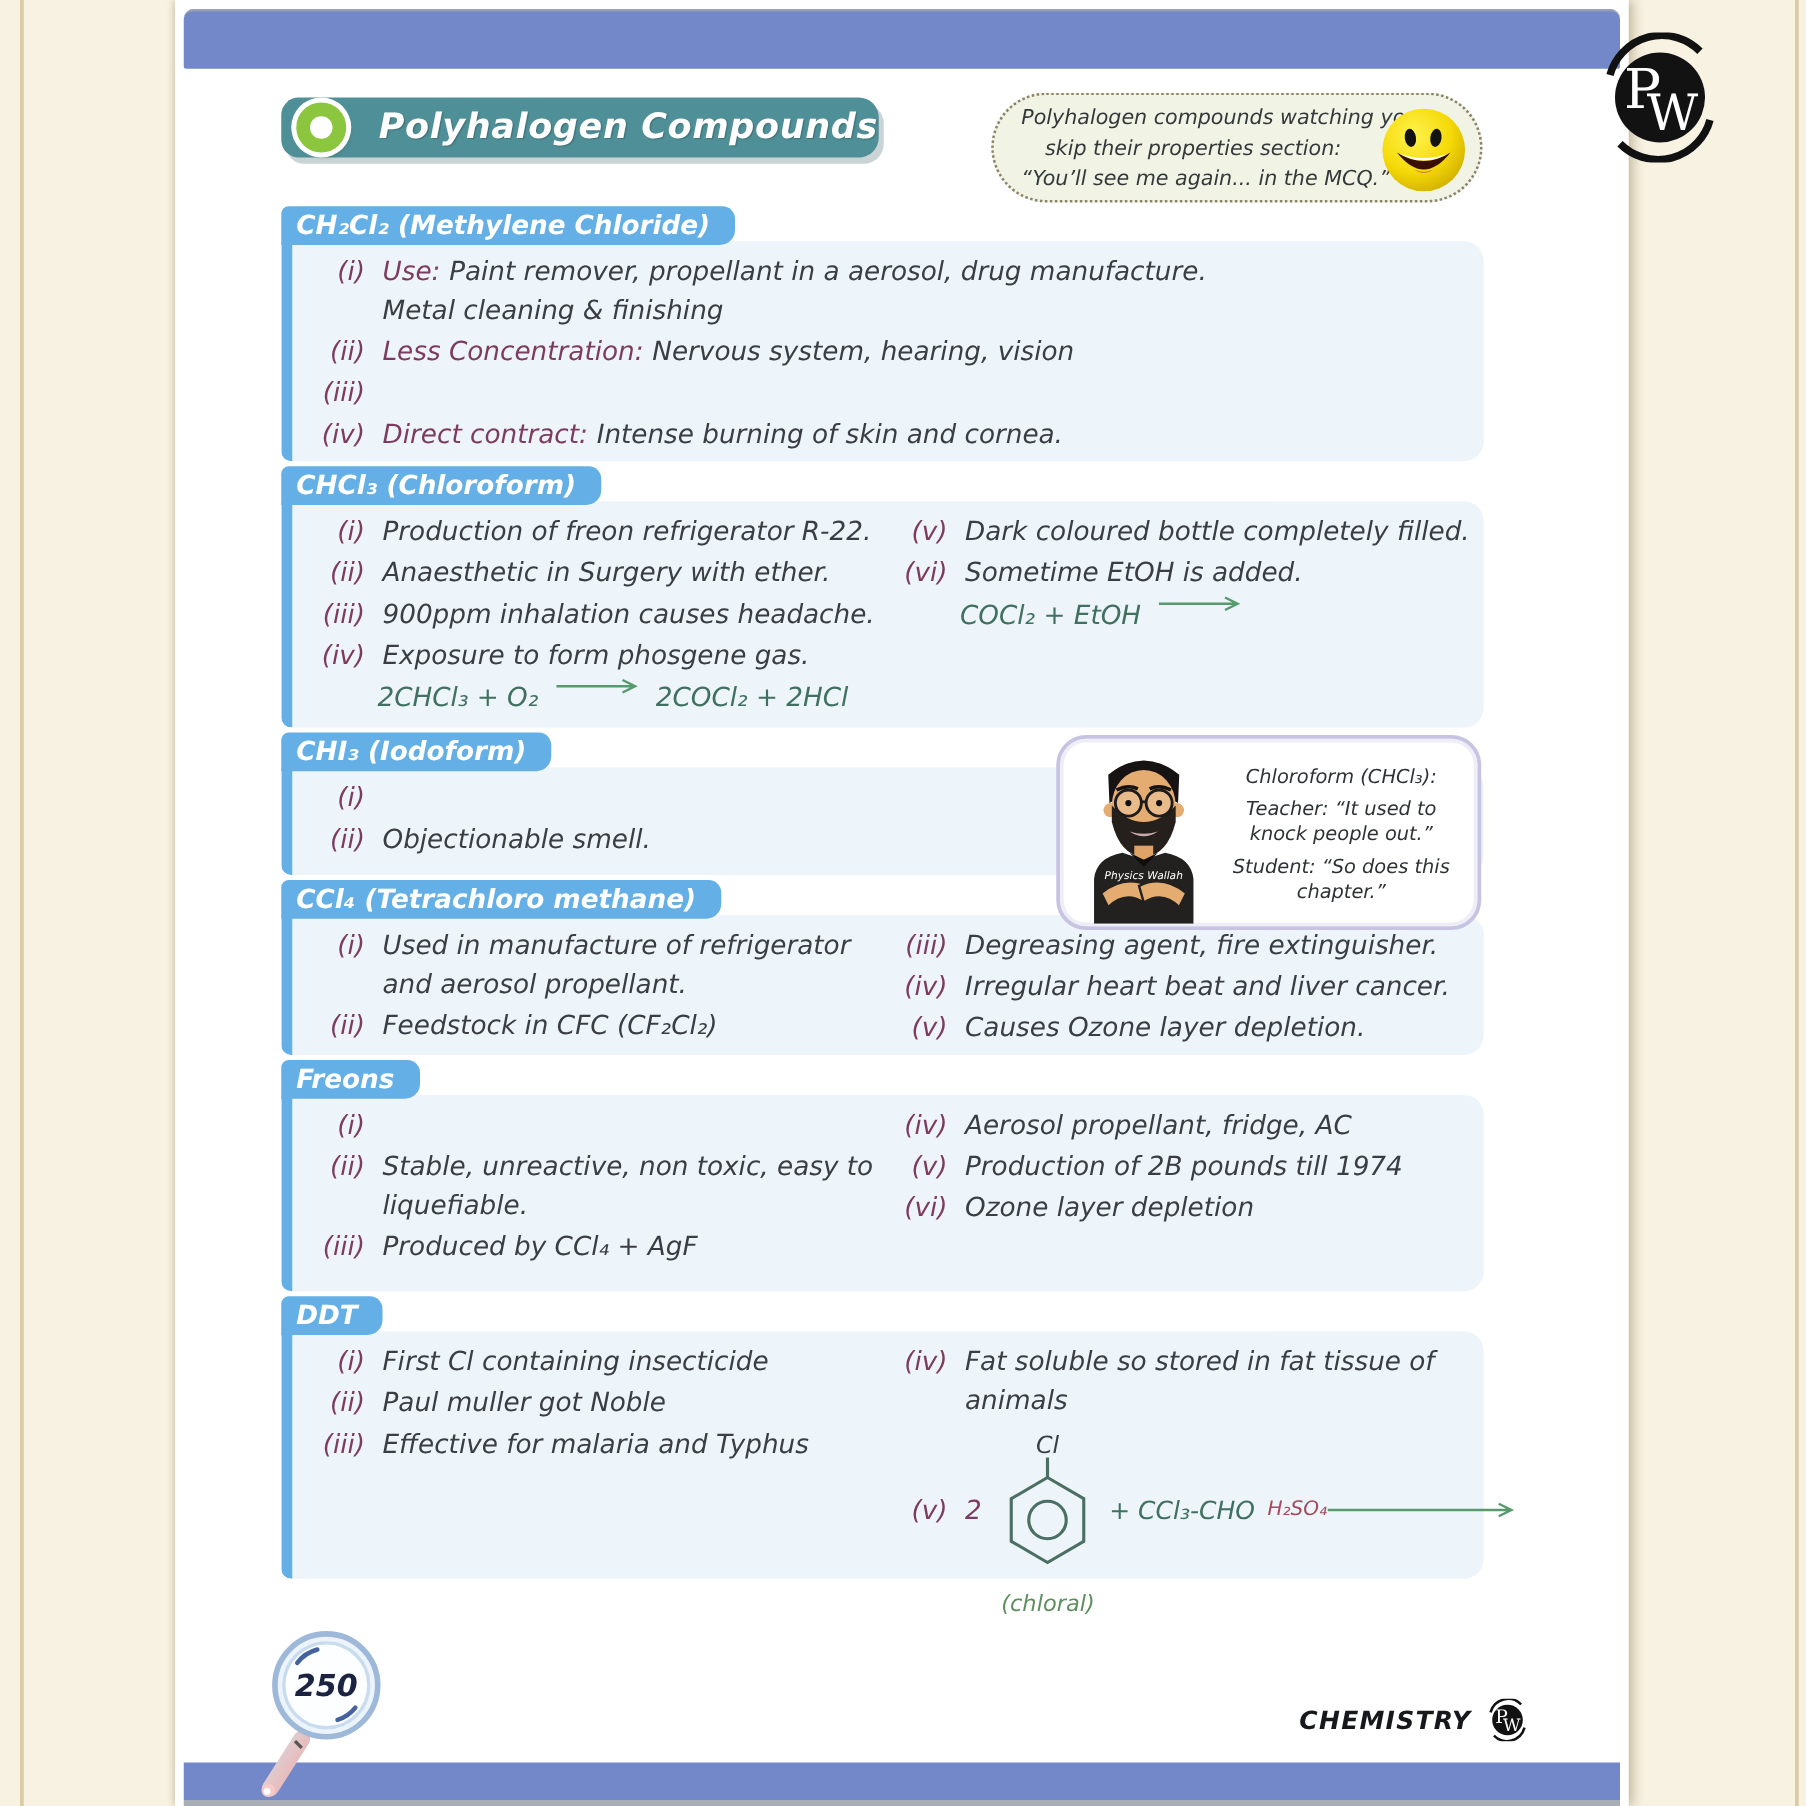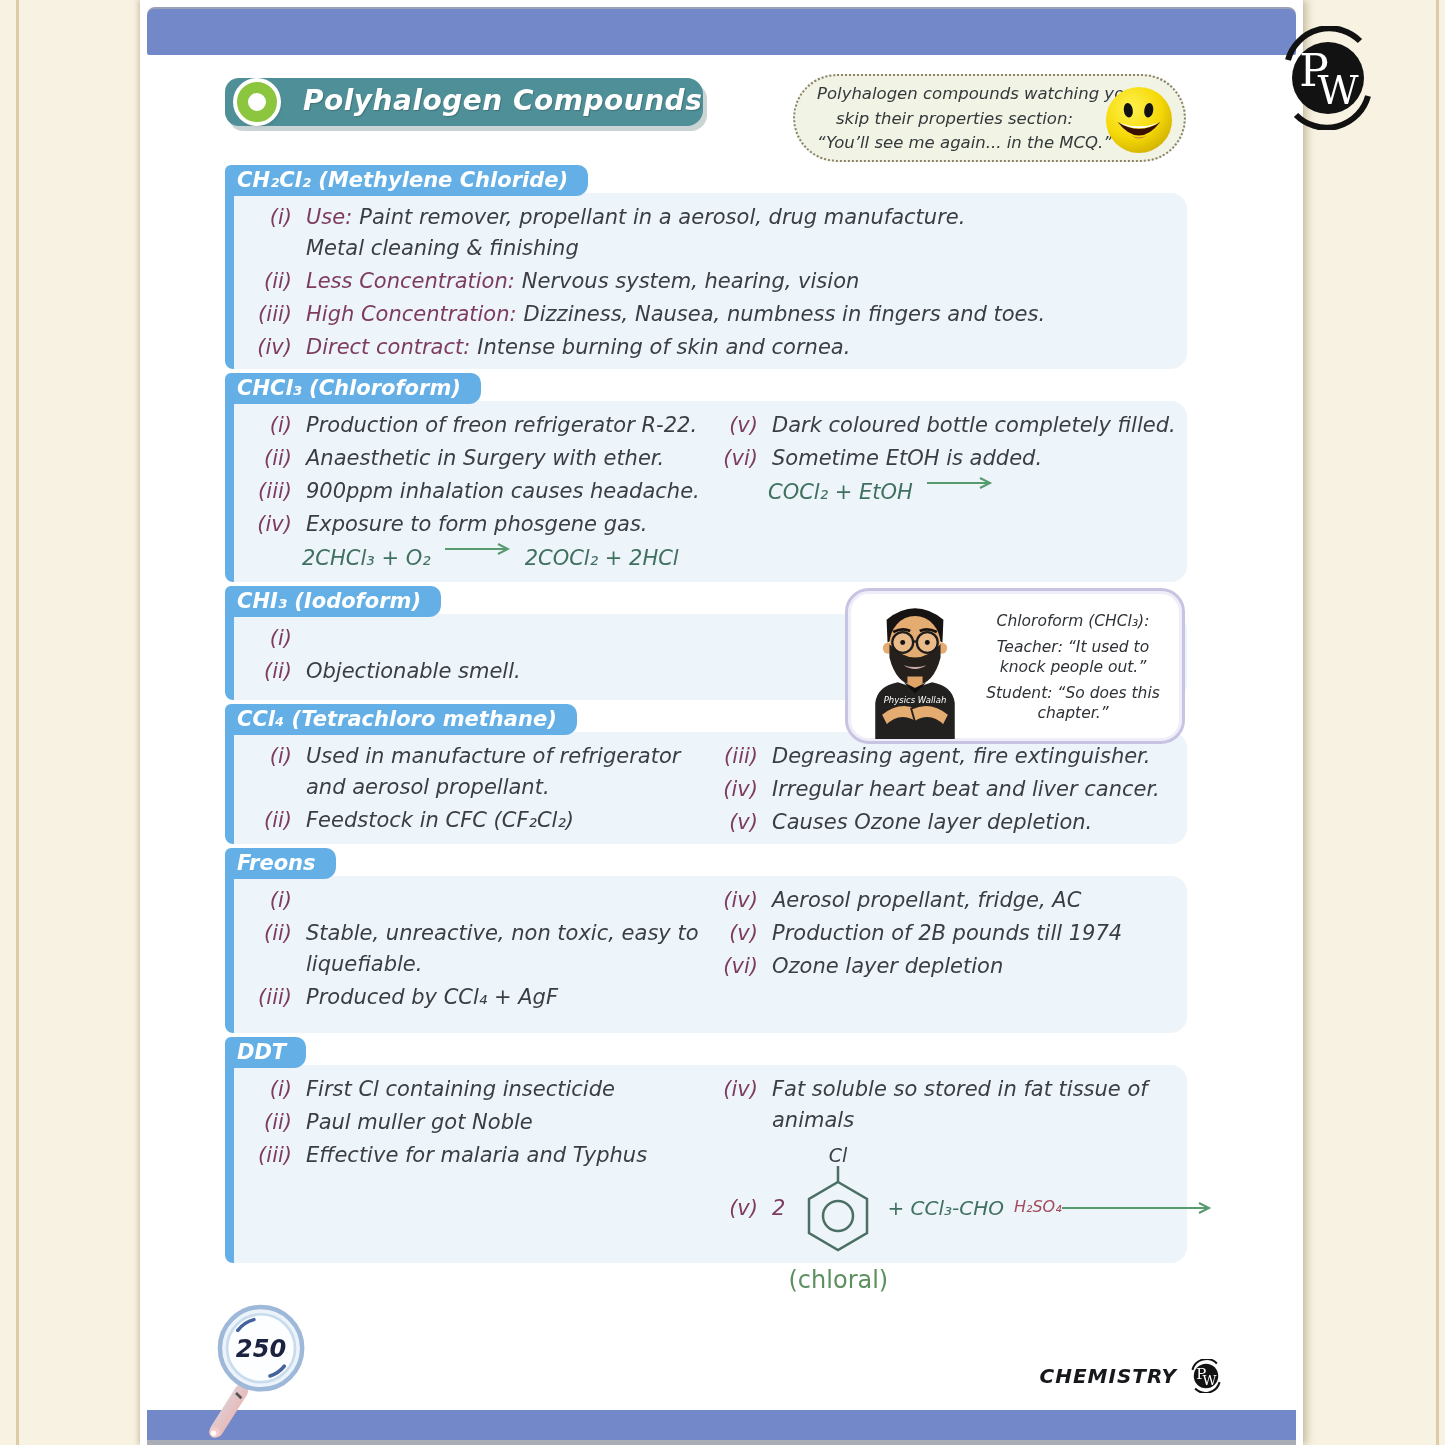--- a/index.html
+++ b/index.html
@@ -105,21 +105,21 @@
     box-shadow:0 0 0 3px #efeef8 inset;
   }
   .teacher-art{position:absolute;left:8px;bottom:2px;width:118px;height:142px;}
   .teacher-text{position:absolute;left:126px;top:8px;right:10px;bottom:6px;display:flex;flex-direction:column;justify-content:center;gap:6px;}
   .tt-line{font-size:15.5px;font-style:italic;color:#2e3236;text-align:center;line-height:1.3;}
 
   
   .struct-row{display:flex;align-items:center;margin-top:10px;}
   .coeff{color:var(--maroon);font-size:21px;font-style:italic;margin-left:14px;}
   .benzene-wrap{position:relative;margin:0 4px 0 8px;}
-  .benzene-wrap .caption{position:absolute;left:50%;transform:translateX(-50%);bottom:-24px;color:var(--capgreen);font-size:24px;white-space:nowrap;}
+  .benzene-wrap .caption{position:absolute;left:50%;transform:translateX(-50%);bottom:-24px;color:var(--capgreen);font-size:18px;font-style:italic;white-space:nowrap;}
   .reagent{color:var(--eqgreen);font-size:20px;font-style:italic;white-space:nowrap;}
   .rxn-arrow{display:flex;align-items:center;margin-left:10px;}
   .rxn-label{color:var(--redlabel);font-size:16px;font-style:italic;line-height:1;margin-bottom:2px;}
 
   
   .footer-right{position:absolute;right:80px;bottom:52px;display:flex;align-items:center;gap:12px;}
   .chem-label{font-size:20px;font-weight:bold;font-style:italic;color:#16181c;letter-spacing:1px;}
   .pw-small{width:34px;height:34px;}
   .magnifier{position:absolute;left:48px;bottom:2px;width:130px;height:152px;z-index:6;}
   .pw-big{position:absolute;left:1278px;top:26px;width:100px;height:104px;}
@@ -167,21 +167,20 @@
               <div class="item">
                 <span class="inum">(i)</span>
                 <div class="ibody"><span class="ilabel">Use:</span><span>Paint remover, propellant in a aerosol, drug manufacture.</span><br><span>Metal cleaning &amp; finishing</span></div>
               </div>
               <div class="item">
                 <span class="inum">(ii)</span>
                 <div class="ibody"><span class="ilabel">Less Concentration:</span><span>Nervous system, hearing, vision</span></div>
               </div>
               <div class="item">
                 <span class="inum">(iii)</span>
-                <div class="ibody"><span class="ilabel">High Concentration:</span><span>Dizziness, Nausea, numbness in fingers and toes.</span></div>
               </div>
               <div class="item">
                 <span class="inum">(iv)</span>
                 <div class="ibody"><span class="ilabel">Direct contract:</span><span>Intense burning of skin and cornea.</span></div>
               </div>
             </div>
           </div>
         </div></div>
       <div class="section"><div class="badge">CHCl₃ (Chloroform)</div><div class="panel p-chcl3">
           <div class="cols">

